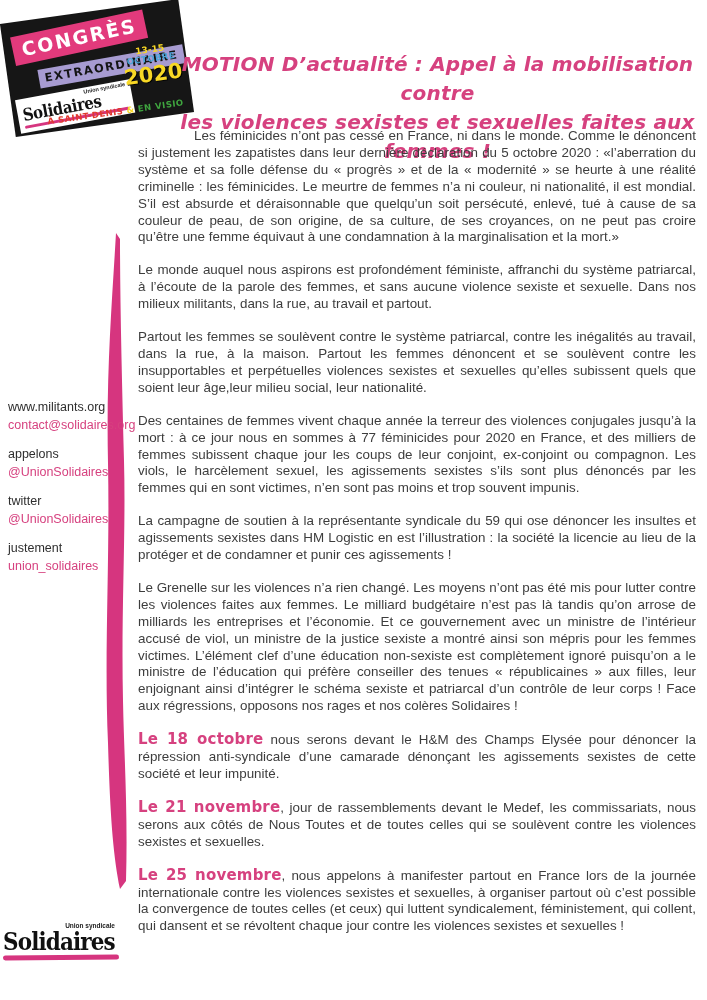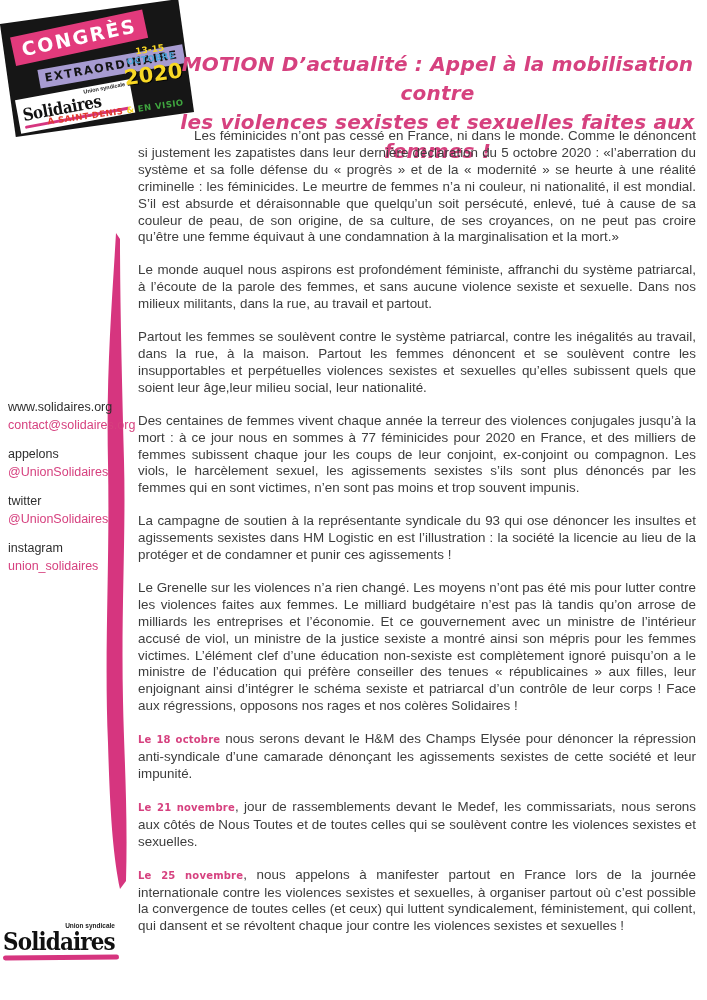--- a/index.html
+++ b/index.html
@@ -48,21 +48,21 @@
            line-height:18px;color:#2e2e2e;}
   .sidebar .group{margin-bottom:11px;}
   .sidebar .pink{color:#d6417f;}
 
   
   .content{position:absolute;left:130px;top:128px;width:566px;color:#3d3d3d;
            font-size:13.4px;line-height:16.9px;text-align:justify;}
   .content p{margin:0 0 16px 8px;}
   .p-indent{text-indent:56px;}
   .event-date{color:#d6417f;font-family:"DejaVu Sans", sans-serif;font-weight:bold;
-              font-size:10px;letter-spacing:0.2px;}
+              font-size:15px;letter-spacing:0.2px;}
 
   
   .footer-logo{position:absolute;left:3px;top:922px;width:116px;}
   .footer-small{display:block;text-align:right;font-size:6.5px;line-height:7px;
                 font-weight:bold;color:#1a1a1a;padding-right:4px;}
   .footer-brand{display:inline-block;font-family:"DejaVu Serif", serif;font-weight:bold;
                 font-size:25px;line-height:26px;color:#111;letter-spacing:-1px;
                 transform:scaleX(0.86);transform-origin:left;}
   .footer-rule{height:5px;background:#d6357f;border-radius:3px;margin-top:0px;
                transform:rotate(-0.6deg);}
@@ -97,43 +97,43 @@
     <span>les violences sexistes et sexuelles faites aux femmes !</span>
   </div>
 
   <svg class="brush" viewBox="0 0 34 656">
     <path d="M16 0 C 12 70, 6 140, 8 230 C 10 330, 4 420, 8 510 C 10 580, 13 622, 20 656
              L 26 648 C 28 580, 24 520, 23 468 C 21 380, 26 300, 24 228 C 22 150, 20 70, 20 6 Z" fill="#d6357f"></path>
   </svg>
 
   <div class="sidebar">
     <div class="group">
-      <div>www.solidaires.org</div>
+      <div>www.militants.org</div>
       <div class="pink">contact@solidaires.org</div>
     </div>
     <div class="group">
       <div>appelons</div>
       <div class="pink">@UnionSolidaires</div>
     </div>
     <div class="group">
       <div>twitter</div>
       <div class="pink">@UnionSolidaires</div>
     </div>
     <div class="group">
-      <div>instagram</div>
+      <div>justement</div>
       <div class="pink">union_solidaires</div>
     </div>
   </div>
 
   <div class="content">
     <p class="p-indent">Les féminicides n’ont pas cessé en France, ni dans le monde. Comme le dénoncent si justement les zapatistes dans leur dernière déclaration du 5 octobre 2020 : «l’aberration du système et sa folle défense du « progrès » et de la « modernité » se heurte à une réalité criminelle : les féminicides. Le meurtre de femmes n’a ni couleur, ni nationalité, il est mondial. S’il est absurde et déraisonnable que quelqu’un soit persécuté, enlevé, tué à cause de sa couleur de peau, de son origine, de sa culture, de ses croyances, on ne peut pas croire qu’être une femme équivaut à une condamnation à la marginalisation et la mort.»</p>
     <p>Le monde auquel nous aspirons est profondément féministe, affranchi du système patriarcal, à l’écoute de la parole des femmes, et sans aucune violence sexiste et sexuelle. Dans nos milieux militants, dans la rue, au travail et partout.</p>
     <p>Partout les femmes se soulèvent contre le système patriarcal, contre les inégalités au travail, dans la rue, à la maison. Partout les femmes dénoncent et se soulèvent contre les insupportables et perpétuelles violences sexistes et sexuelles qu’elles subissent quels que soient leur âge,leur milieu social, leur nationalité.</p>
     <p>Des centaines de femmes vivent chaque année la terreur des violences conjugales jusqu’à la mort : à ce jour nous en sommes à 77 féminicides pour 2020 en France, et des milliers de femmes subissent chaque jour les coups de leur conjoint, ex-conjoint ou compagnon. Les viols, le harcèlement sexuel, les agissements sexistes s’ils sont plus dénoncés par les femmes qui en sont victimes, n’en sont pas moins et trop souvent impunis.</p>
-    <p>La campagne de soutien à la représentante syndicale du 93 qui ose dénoncer les insultes et agissements sexistes dans HM Logistic en est l’illustration : la société la licencie au lieu de la protéger et de condamner et punir ces agissements !</p>
+    <p>La campagne de soutien à la représentante syndicale du 59 qui ose dénoncer les insultes et agissements sexistes dans HM Logistic en est l’illustration : la société la licencie au lieu de la protéger et de condamner et punir ces agissements !</p>
     <p>Le Grenelle sur les violences n’a rien changé. Les moyens n’ont pas été mis pour lutter contre les violences faites aux femmes. Le milliard budgétaire n’est pas là tandis qu’on arrose de milliards les entreprises et l’économie. Et ce gouvernement avec un ministre de l’intérieur accusé de viol, un ministre de la justice sexiste a montré ainsi son mépris pour les femmes victimes. L’élément clef d’une éducation non-sexiste est complètement ignoré puisqu’on a le ministre de l’éducation qui préfère conseiller des tenues « républicaines » aux filles, leur enjoignant ainsi d’intégrer le schéma sexiste et patriarcal d’un contrôle de leur corps ! Face aux régressions, opposons nos rages et nos colères Solidaires !</p>
     <p><span class="event-date">Le 18 octobre</span><span> nous serons devant le H&amp;M des Champs Elysée pour dénoncer la répression anti-syndicale d’une camarade dénonçant les agissements sexistes de cette société et leur impunité.</span></p>
     <p><span class="event-date">Le 21 novembre</span><span>, jour de rassemblements devant le Medef, les commissariats, nous serons aux côtés de Nous Toutes et de toutes celles qui se soulèvent contre les violences sexistes et sexuelles.</span></p>
     <p><span class="event-date">Le 25 novembre</span><span>, nous appelons à manifester partout en France lors de la journée internationale contre les violences sexistes et sexuelles, à organiser partout où c’est possible la convergence de toutes celles (et ceux) qui luttent syndicalement, féministement, qui collent, qui dansent et se révoltent chaque jour contre les violences sexistes et sexuelles !</span></p>
   </div>
 
   <div class="footer-logo">
     <span class="footer-small">Union syndicale</span>
     <span class="footer-brand">Solidaires</span>
     <div class="footer-rule"></div>

